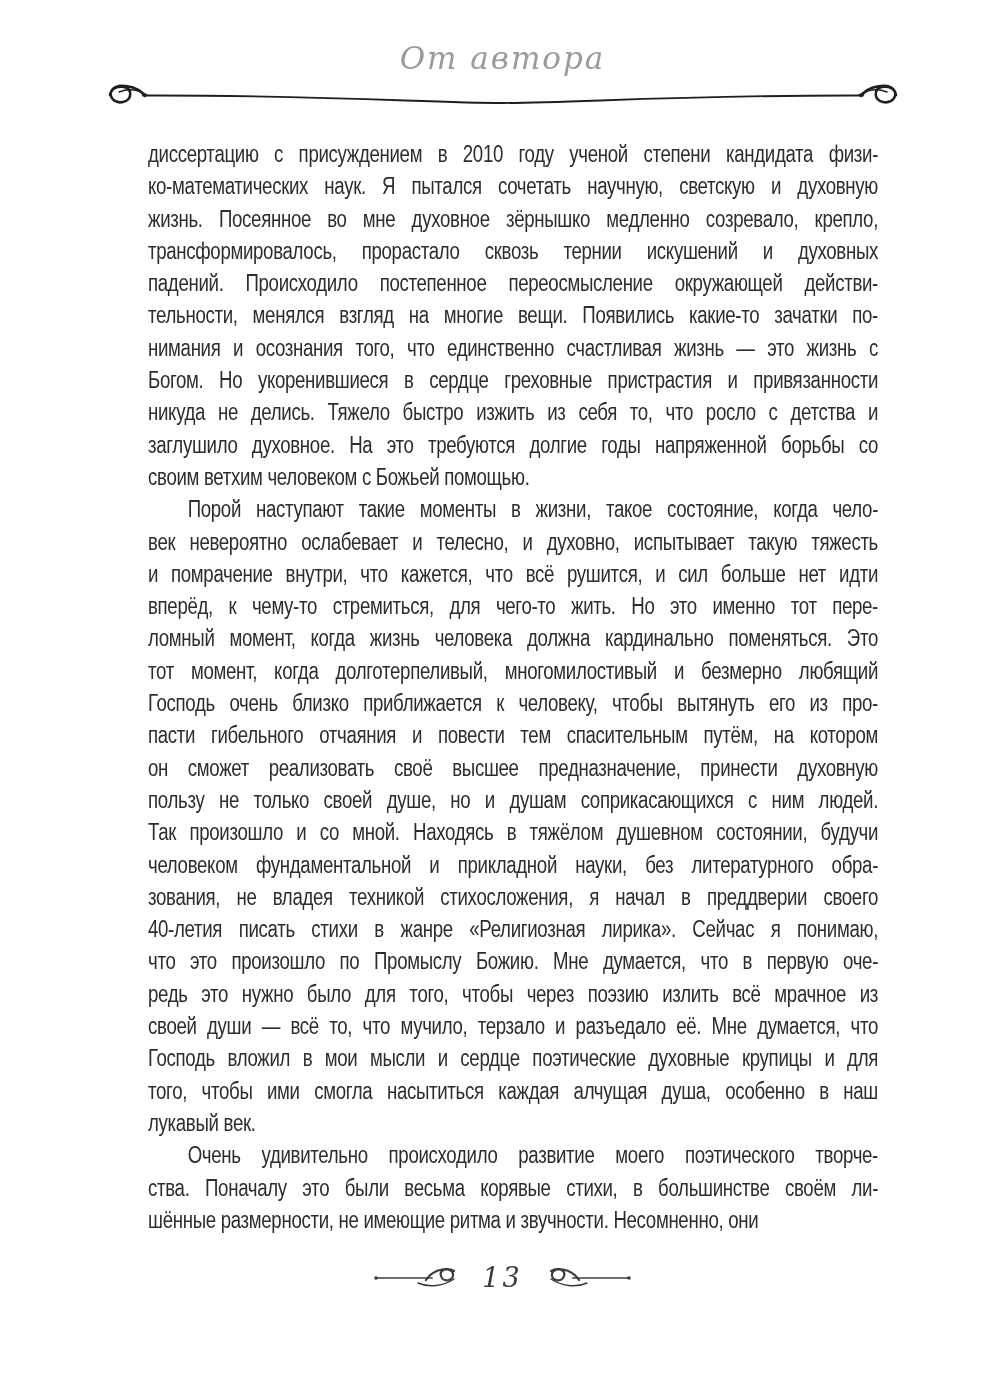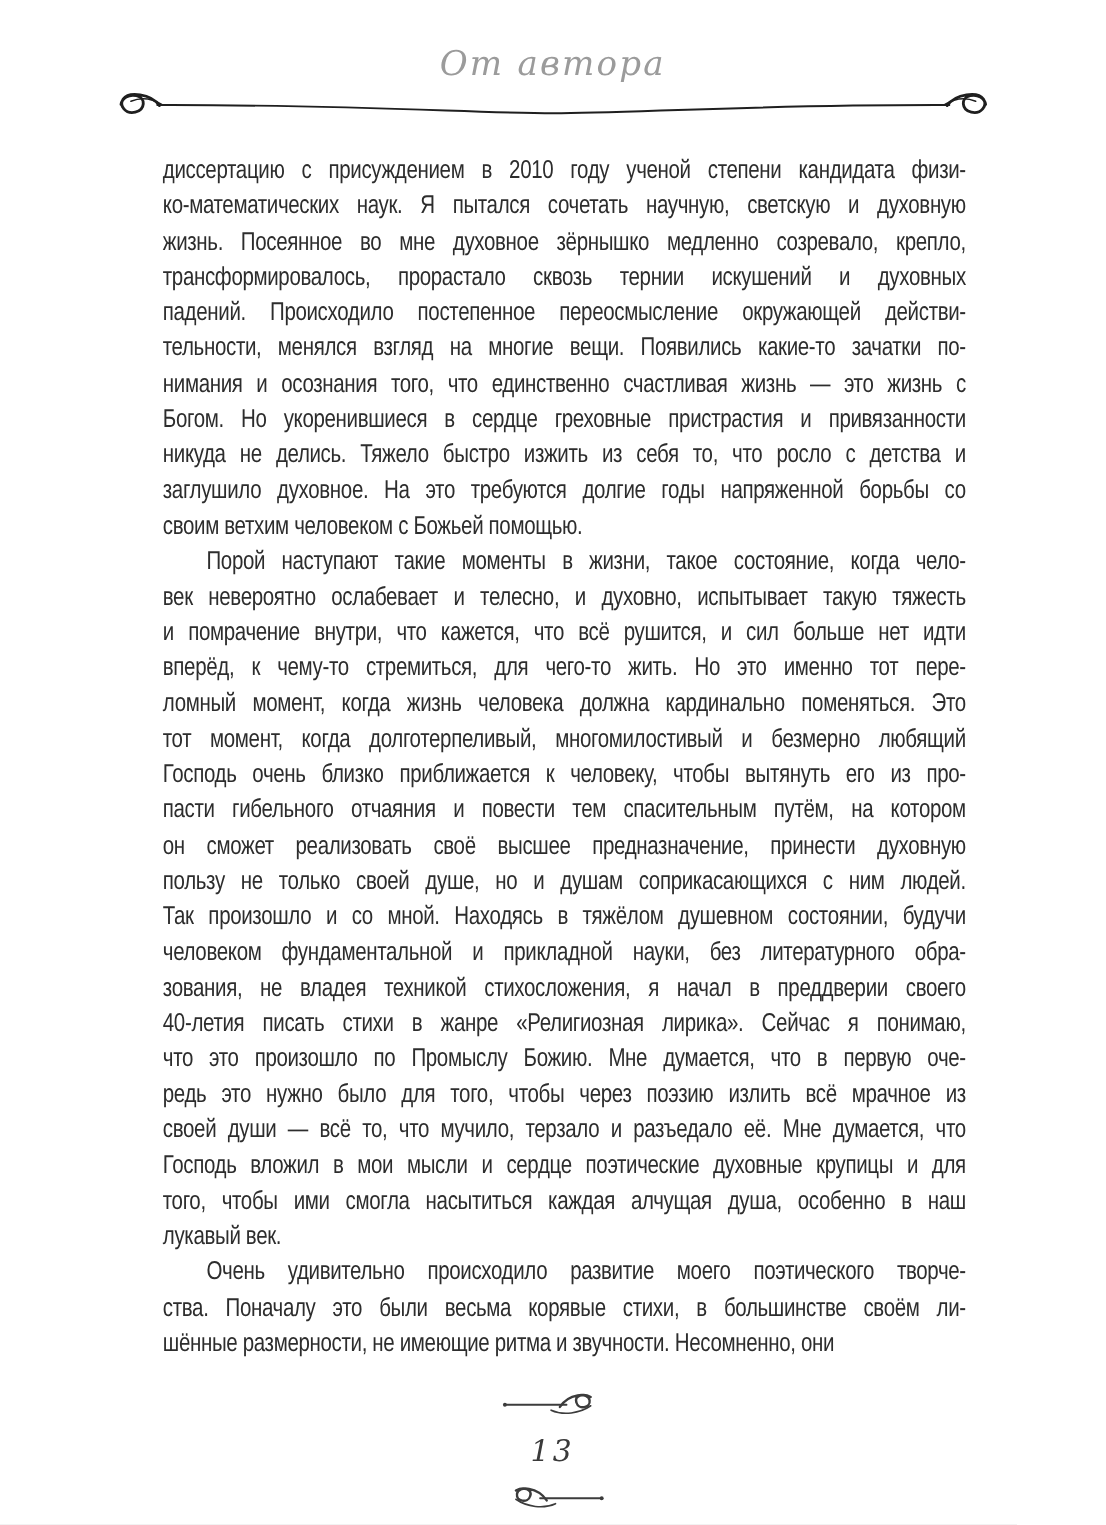--- a/index.html
+++ b/index.html
@@ -48,21 +48,20 @@
   .line.indent{
     text-indent:50px;
   }
   .footer{
     position:absolute;
     top:1262px;left:0;width:100%;
     display:flex;
     align-items:center;
     justify-content:center;
     gap:12px;
-    flex-direction:column;
   }
   .page-number{
     font-family:"DejaVu Serif",serif;
     font-style:italic;
     font-size:27px;
     letter-spacing:3px;
     color:#3a3a3a;
     padding:0 2px;
   }
   svg{display:block;}

